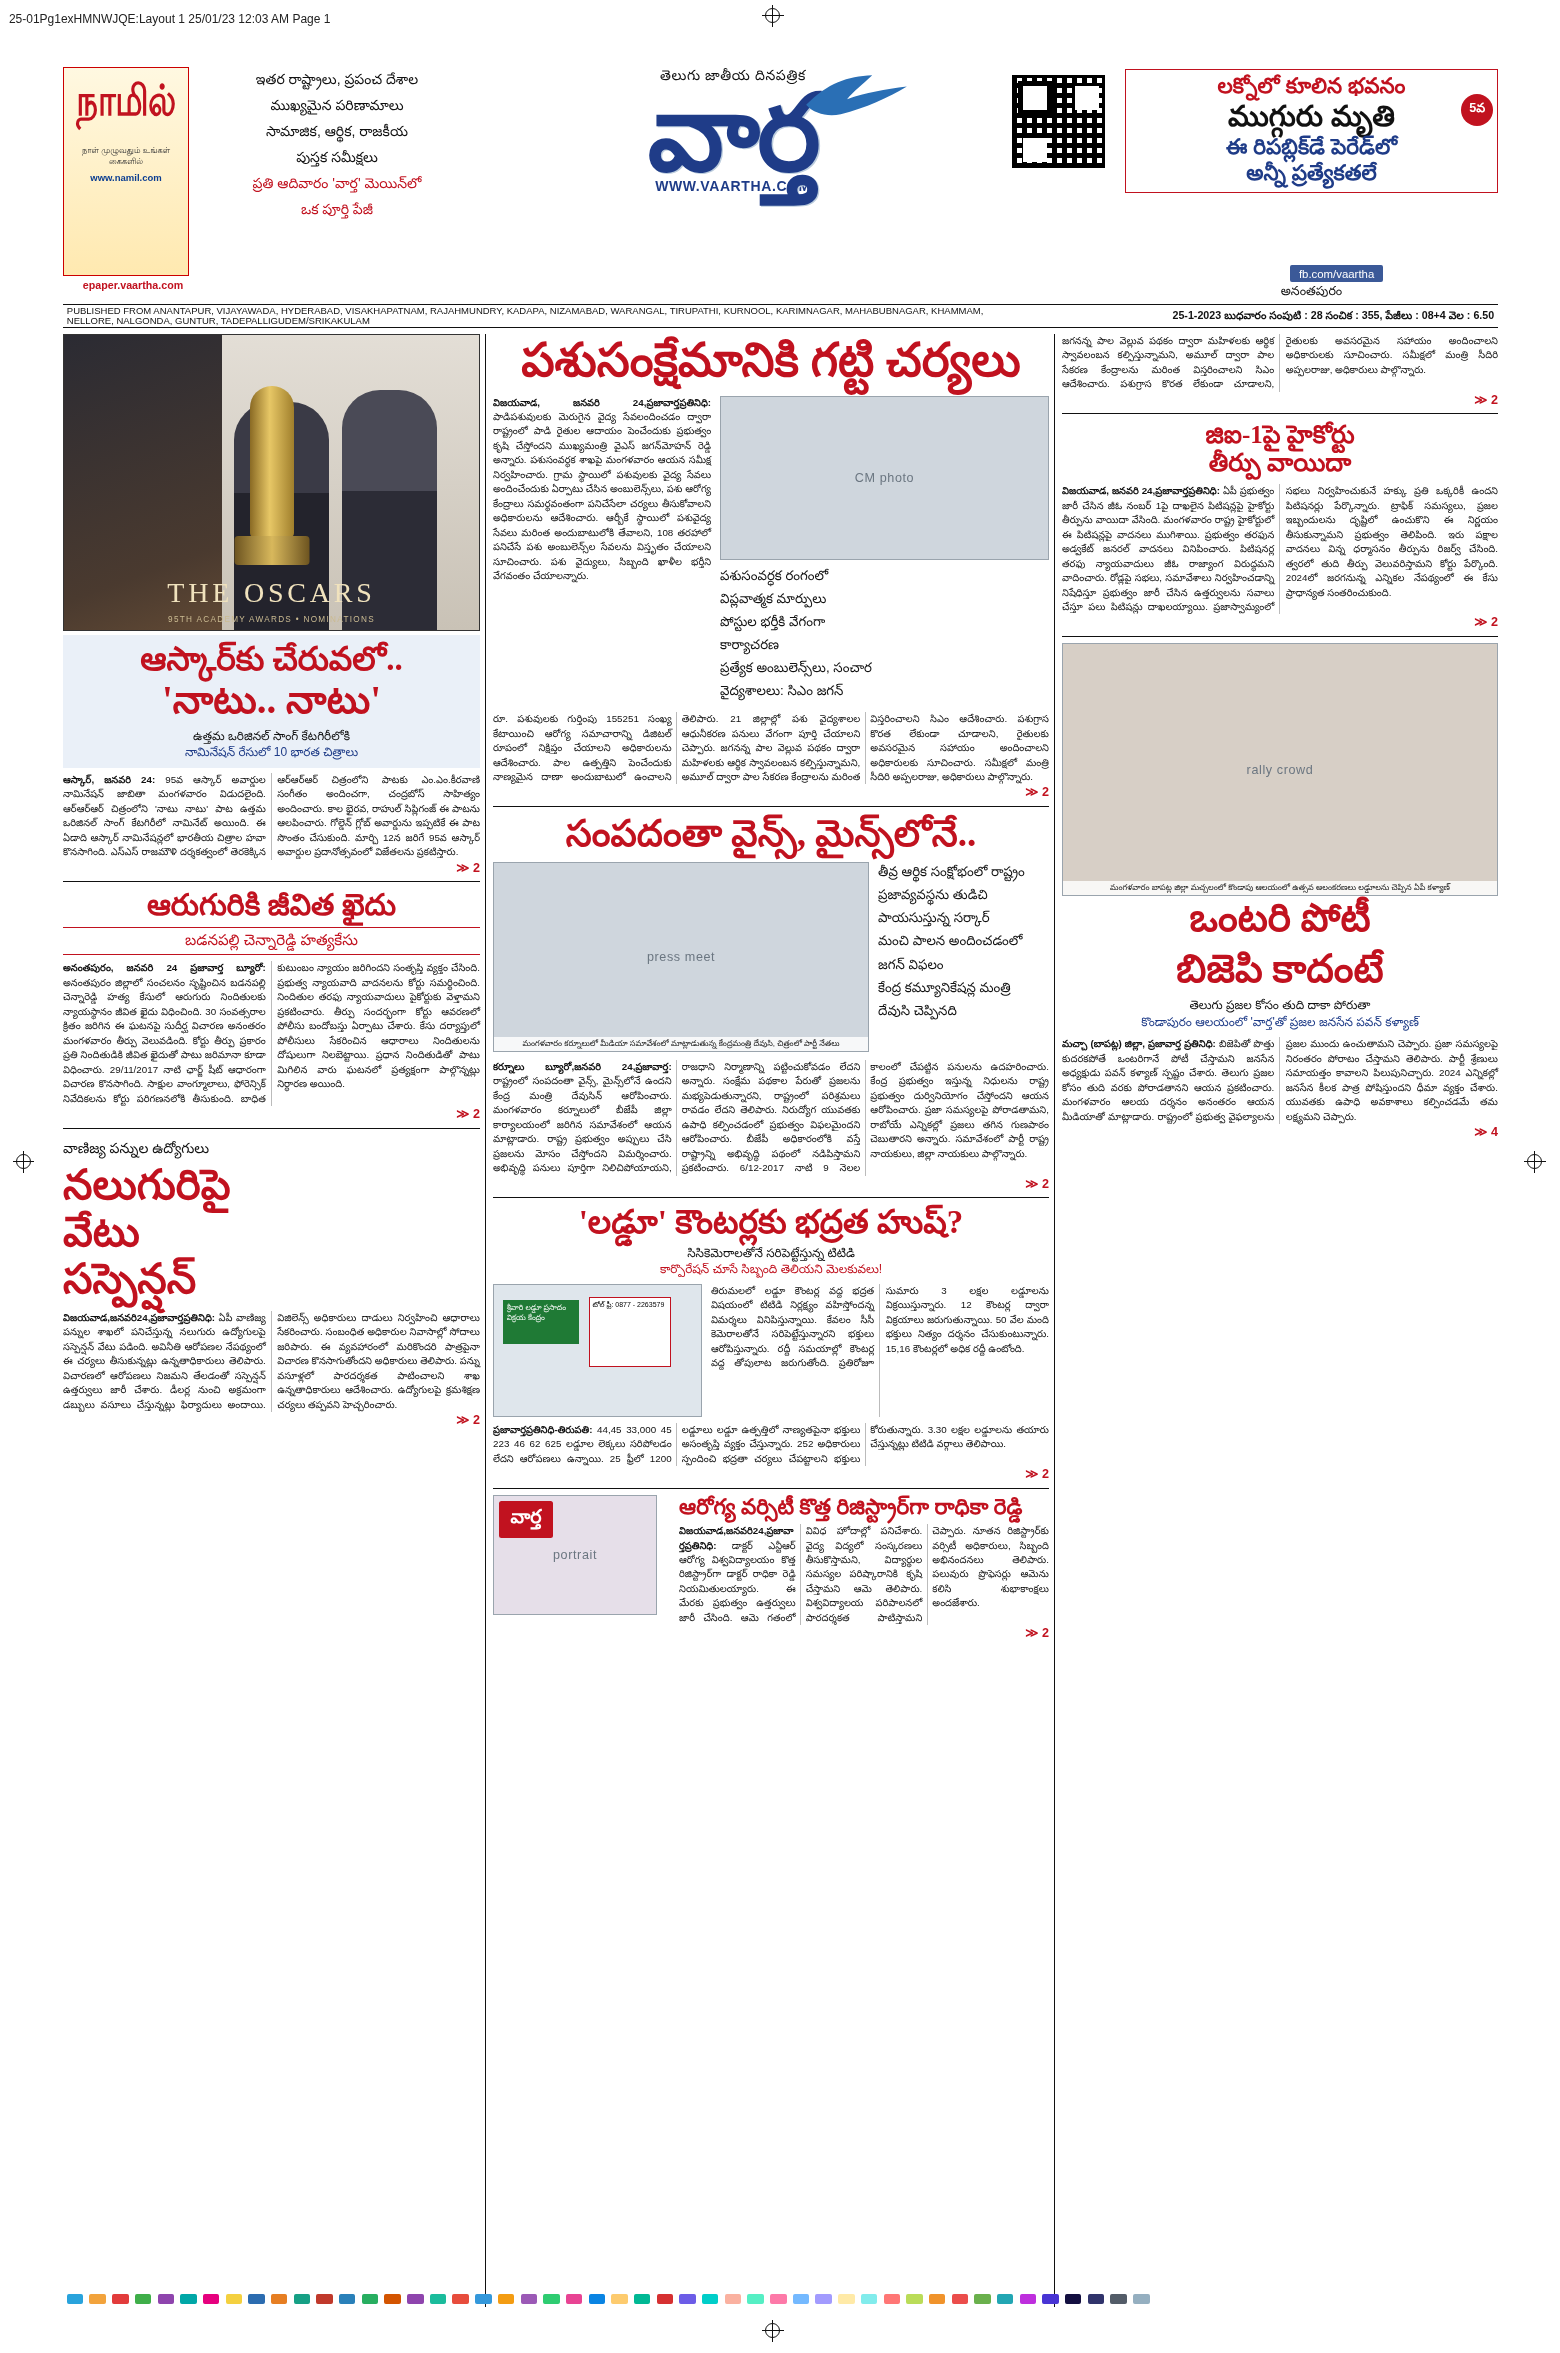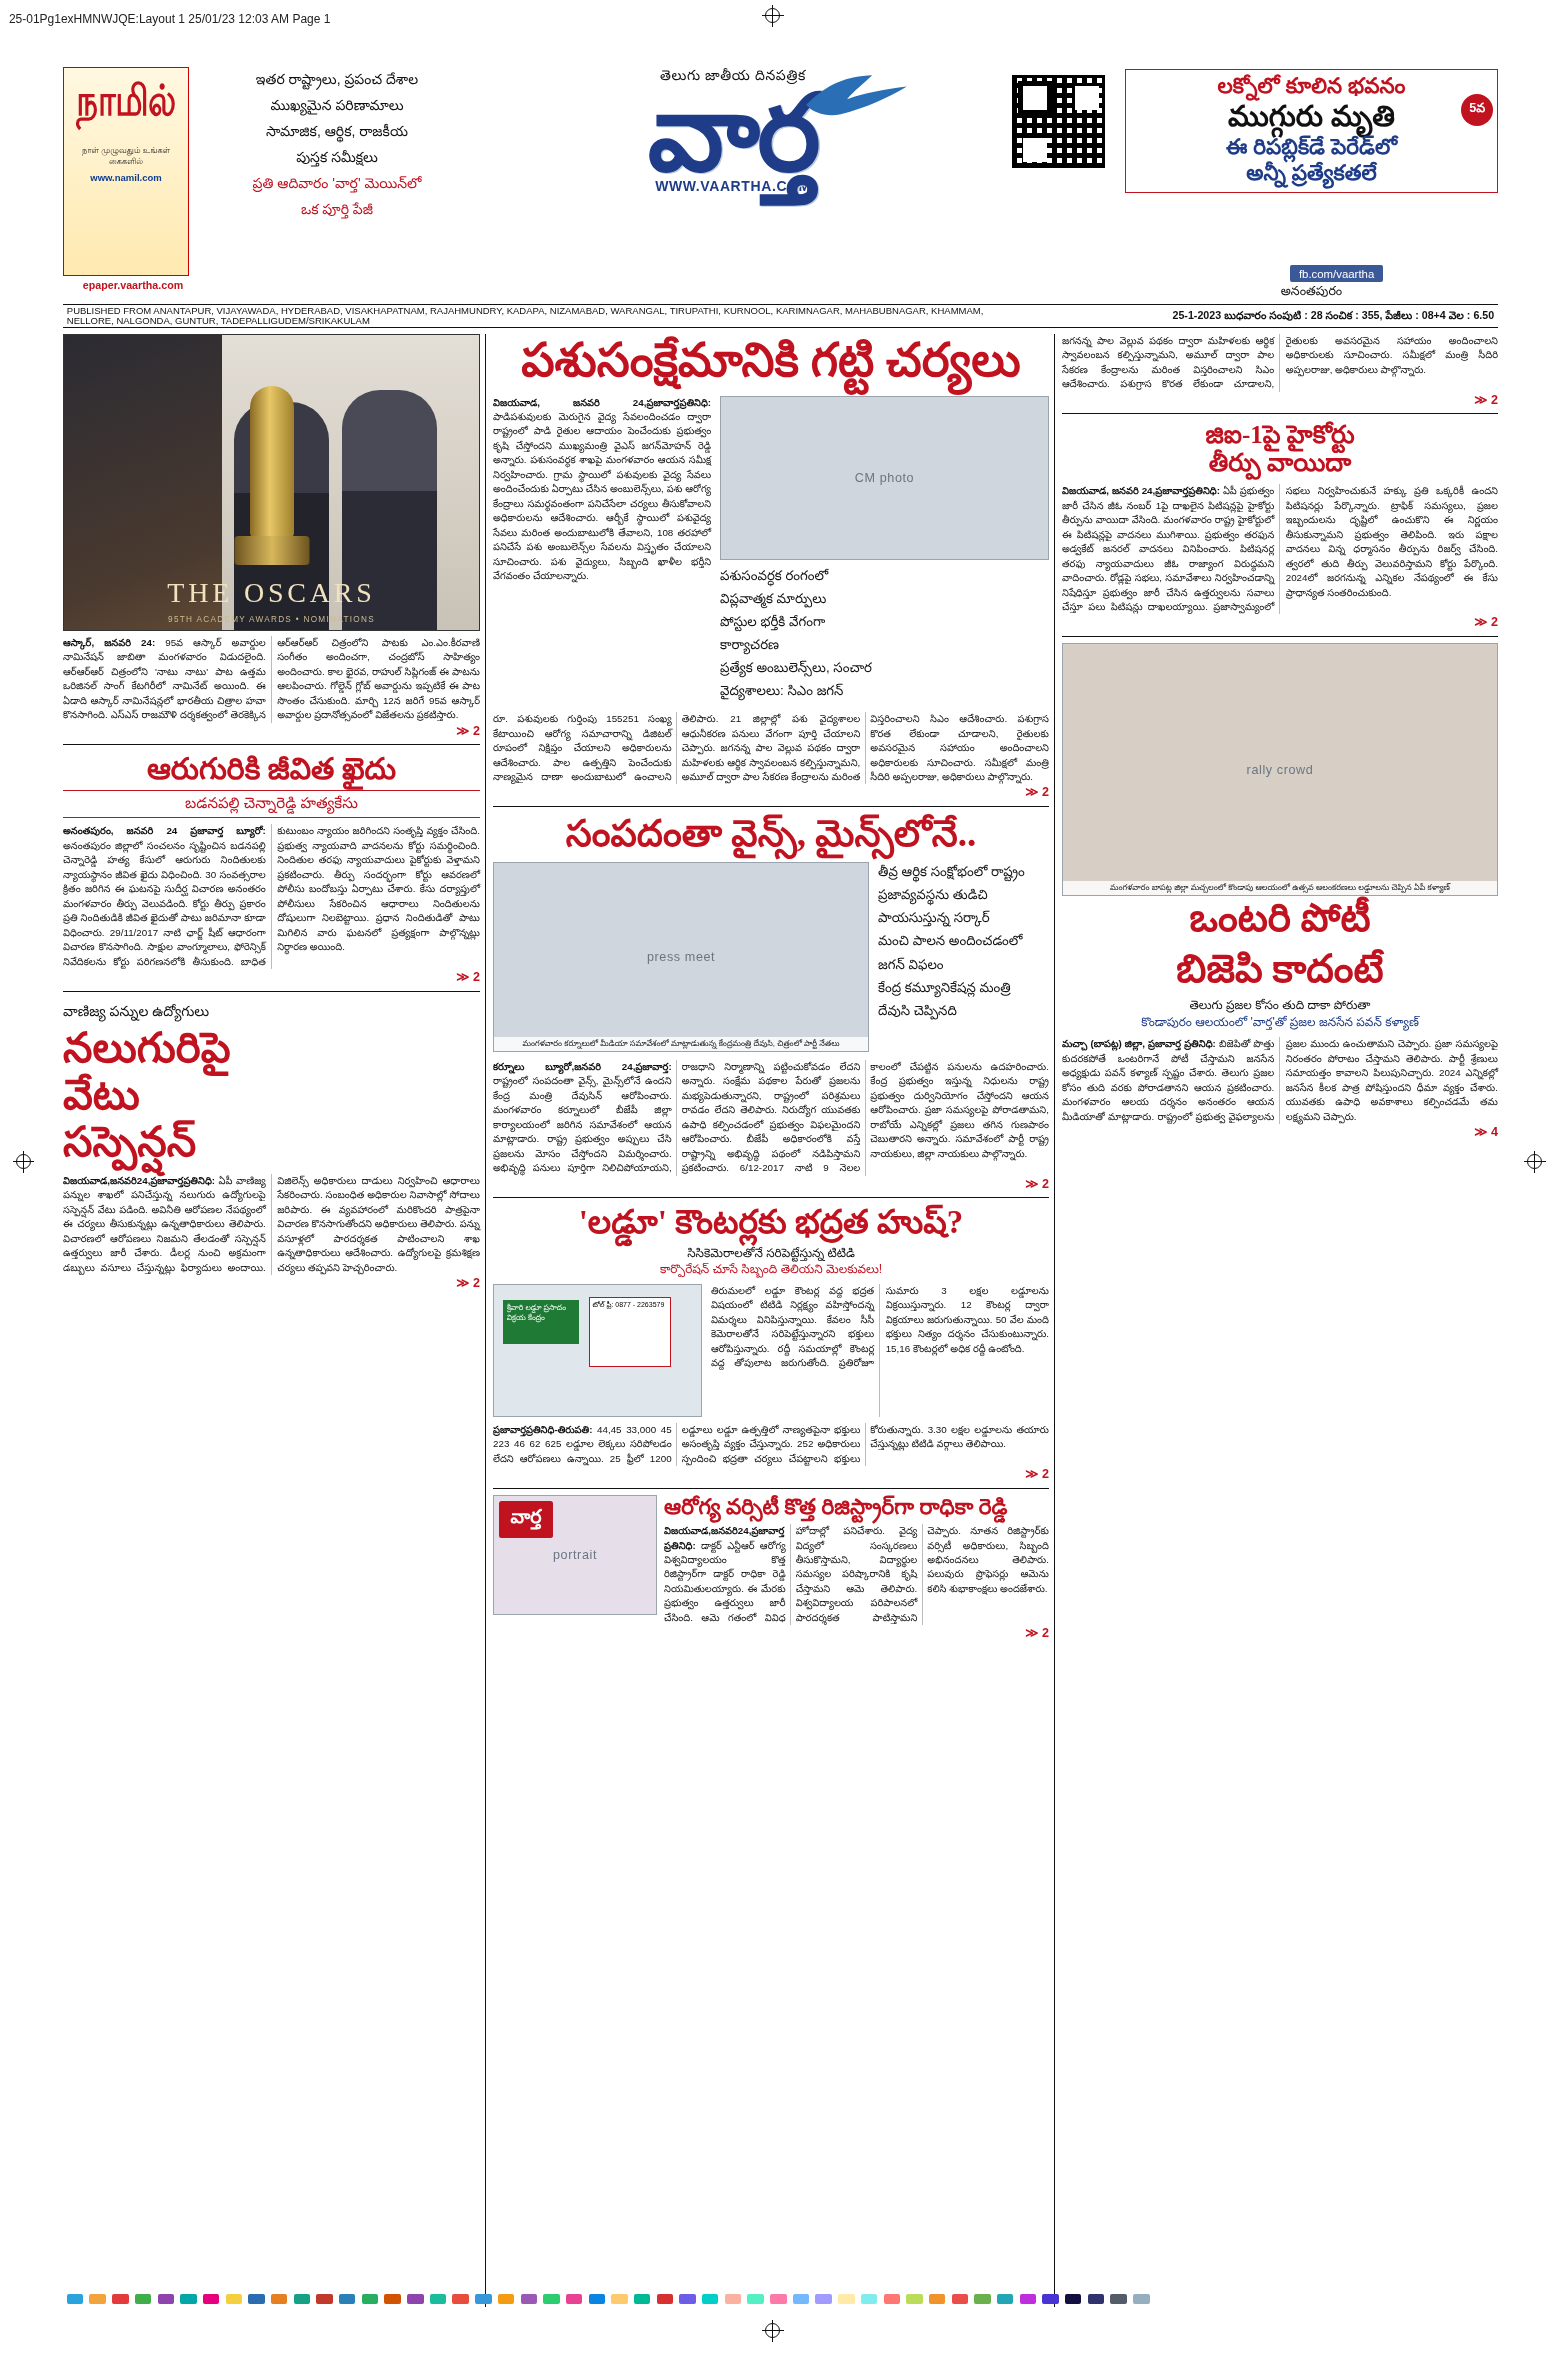--- a/index.html
+++ b/index.html
@@ -306,20 +306,26 @@
           <div class="dancers">
             <div class="b1"></div>
               <div class="b2"></div>
           </div>
           <div class="statue"></div>
           <div class="base"></div>
           <div class="ttl">THE OSCARS</div>
           <div class="sub">95TH ACADEMY AWARDS • NOMINATIONS</div>
         </div>
 
+        <div style="background:#eaf0f8; padding:6.3px 3.8px 7.6px; margin-top:3.8px;">
+          <h1 class="headline hl-main" style="font-size:33px;">ఆస్కార్‌కు చేరువలో..</h1>
+          <h1 class="headline hl-main" style="font-size:39px;">'నాటు.. నాటు'</h1>
+          <div class="small-center" style="margin-top:6.3px;">ఉత్తమ ఒరిజినల్ సాంగ్ కేటగిరీలోకి</div>
+          <div class="small-center" style="color:#1f3c88;">నామినేషన్ రేసులో 10 భారత చిత్రాలు</div>
+        </div>
 
         <div class="body-txt two-col" style="margin-top:5px;">
           <span class="dateline">ఆస్కార్‌, జనవరి 24:</span>
           <span>95వ ఆస్కార్ అవార్డుల నామినేషన్ జాబితా మంగళవారం విడుదలైంది. ఆర్‌ఆర్‌ఆర్ చిత్రంలోని 'నాటు నాటు' పాట ఉత్తమ ఒరిజినల్ సాంగ్ కేటగిరీలో నామినేట్ అయింది. ఈ ఏడాది ఆస్కార్ నామినేషన్లలో భారతీయ చిత్రాల హవా కొనసాగింది. ఎస్‌ఎస్ రాజమౌళి దర్శకత్వంలో తెరకెక్కిన ఆర్‌ఆర్‌ఆర్ చిత్రంలోని పాటకు ఎం.ఎం.కీరవాణి సంగీతం అందించగా, చంద్రబోస్ సాహిత్యం అందించారు. కాల భైరవ, రాహుల్ సిప్లిగంజ్ ఈ పాటను ఆలపించారు. గోల్డెన్ గ్లోబ్ అవార్డును ఇప్పటికే ఈ పాట సొంతం చేసుకుంది. మార్చి 12న జరిగే 95వ ఆస్కార్ అవార్డుల ప్రదానోత్సవంలో విజేతలను ప్రకటిస్తారు.</span>
         </div>
         <div class="arrow">≫ 2</div>
 
         <div class="rule"></div>
 
         <h1 class="headline hl-black" style="font-size:30px; margin-top:3.8px;">ఆరుగురికి జీవిత ఖైదు</h1>
@@ -431,21 +437,21 @@
 
         <div class="body-txt three-col" style="margin-top:6.3px;">
           <span class="dateline">ప్రజావార్తప్రతినిధి-తిరుపతి:</span>
           <span>44,45 33,000 45 223 46 62 625 లడ్డూల లెక్కలు సరిపోలడం లేదని ఆరోపణలు ఉన్నాయి. 25 ఫ్రీలో 1200 లడ్డూలు లడ్డూ ఉత్పత్తిలో నాణ్యతపైనా భక్తులు అసంతృప్తి వ్యక్తం చేస్తున్నారు.</span>
           <span>252 అధికారులు స్పందించి భద్రతా చర్యలు చేపట్టాలని భక్తులు కోరుతున్నారు. 3.30 లక్షల లడ్డూలను తయారు చేస్తున్నట్లు టిటిడి వర్గాలు తెలిపాయి.</span>
         </div>
         <div class="arrow">≫ 2</div>
 
         <div class="rule"></div>
 
-        <div style="display:flex; gap:7px; align-items:flex-start; margin-top:3.8px;">
+        <div style="display:flex; gap:22px; align-items:flex-start; margin-top:3.8px;">
           <div style="width:164px;">
             <div class="photo" style="height:120px; background:#e6dfe9;">
               <div class="logo-chip" style="position:absolute; left:5px; top:5px;">వా‌ర్త</div>
               <div class="ph-label">portrait</div>
             </div>
           </div>
           <div style="flex:1;">
             <h1 class="headline hl-main" style="font-size:21.5px; text-align:left;">ఆరోగ్య వర్సిటీ కొత్త రిజిస్ట్రార్‌గా రాధికా రెడ్డి</h1>
             <div class="body-txt three-col" style="margin-top:5px;">
               <span class="dateline">విజయవాడ,జనవరి24,ప్రజావార్తప్రతినిధి:</span>

